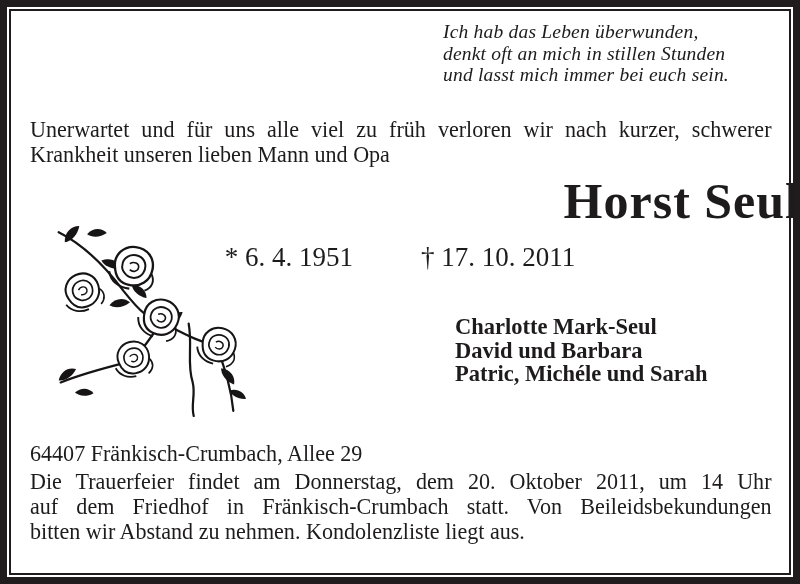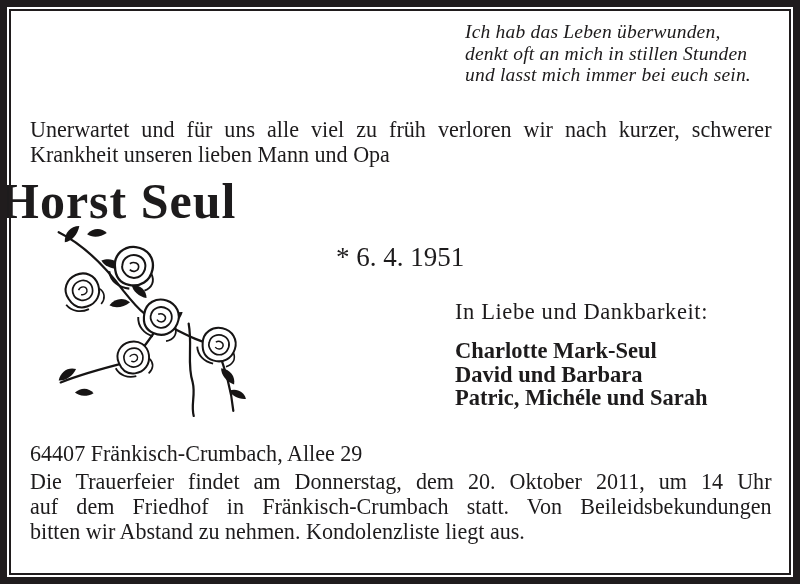--- a/index.html
+++ b/index.html
@@ -4,34 +4,34 @@
 <style>
   html,body{margin:0;padding:0;background:#e8e8e8;}
   .sheet{
     position:relative;width:800px;height:584px;background:#ffffff;
     font-family:"Liberation Serif", serif;color:#1d1b1c;overflow:hidden;
   }
   .frame-outer{position:absolute;inset:0;border:7px solid #201c1d;pointer-events:none;z-index:5;}
   .frame-inner{position:absolute;inset:9px;border:2px solid #201c1d;pointer-events:none;z-index:5;}
 
   .poem{
-    position:absolute;left:465px;top:21px;width:300px;
+    position:absolute;left:443px;top:21px;width:300px;
     font-style:italic;font-size:19.5px;line-height:21.7px;letter-spacing:.2px;
   }
 
   .intro{
     position:absolute;left:30px;top:117px;width:806px;
     font-size:24px;line-height:24.5px;
     transform:scaleX(.92);transform-origin:left top;
   }
   .line-just{text-align:justify;text-align-last:justify;}
 
   .name{
     position:absolute;left:0;top:176px;width:800px;margin:0;
-    text-align:left;font-size:50px;line-height:50px;font-weight:bold;letter-spacing:1px;
+    text-align:right;font-size:50px;line-height:50px;font-weight:bold;letter-spacing:1px;
   }
 
   .dates{
     position:absolute;left:0;top:243px;width:800px;
     display:flex;justify-content:center;gap:68px;
     font-size:27px;line-height:28px;
   }
 
   .roses{position:absolute;left:44px;top:220px;width:204px;height:198px;}
 
@@ -65,20 +65,21 @@
 
   <div class="intro">
     <div class="line-just">Unerwartet und für uns alle viel zu früh verloren wir nach kurzer, schwerer</div>
     <div>Krankheit unseren lieben Mann und Opa</div>
   </div>
 
   <h1 class="name">Horst Seul</h1>
 
   <div class="dates">
     <span>* 6. 4. 1951</span>
+    <span>† 17. 10. 2011</span>
   </div>
 
   <svg class="roses" viewBox="0 0 200 195" xmlns="http://www.w3.org/2000/svg" aria-hidden="true">
     <defs>
       <g id="rose">
         <path d="M-15,3 C-18,-7 -11,-16 -1,-17 C9,-18 17,-11 17,-1 C17,9 10,16 0,16 C-8,16 -13,11 -15,3 Z" fill="#ffffff" stroke="#161414" stroke-width="2"></path>
         <path d="M-9,1 C-10,-6 -4,-11 3,-10 C9,-9 12,-3 10,3 C8,9 1,11 -4,8 C-7,6 -9,4 -9,1 Z" fill="none" stroke="#161414" stroke-width="1.7"></path>
         <path d="M-3,-2 C0,-5 5,-4 5,0 C5,3 1,5 -2,3" fill="none" stroke="#161414" stroke-width="1.4"></path>
         <path d="M-19,8 C-16,16 -8,20 1,19" fill="none" stroke="#161414" stroke-width="1.8"></path>
         <path d="M17,3 C21,8 20,14 14,18" fill="none" stroke="#161414" stroke-width="1.6"></path>
@@ -107,21 +108,20 @@
     <use href="#leaf" transform="translate(182,168) rotate(40) scale(0.85)"></use>
 
     <use href="#rose" transform="translate(87,46) rotate(12) scale(1.15)"></use>
     <use href="#rose" transform="translate(37,70) rotate(-18)"></use>
     <use href="#rose" transform="translate(114,96) rotate(24) scale(1.05)"></use>
     <use href="#rose" transform="translate(87,136) rotate(-8) scale(0.95)"></use>
     <use href="#rose" transform="translate(171,123) rotate(18)"></use>
   </svg>
 
   <div class="mourners">
-    <div class="m-head">In Liebe und Dankbarkeit:</div>
     <div class="m-names">
       <div>Charlotte Mark-Seul</div>
       <div>David und Barbara</div>
       <div>Patric, Michéle und Sarah</div>
     </div>
   </div>
 
   <div class="address">64407 Fränkisch-Crumbach, Allee 29</div>
 
   <div class="funeral">

